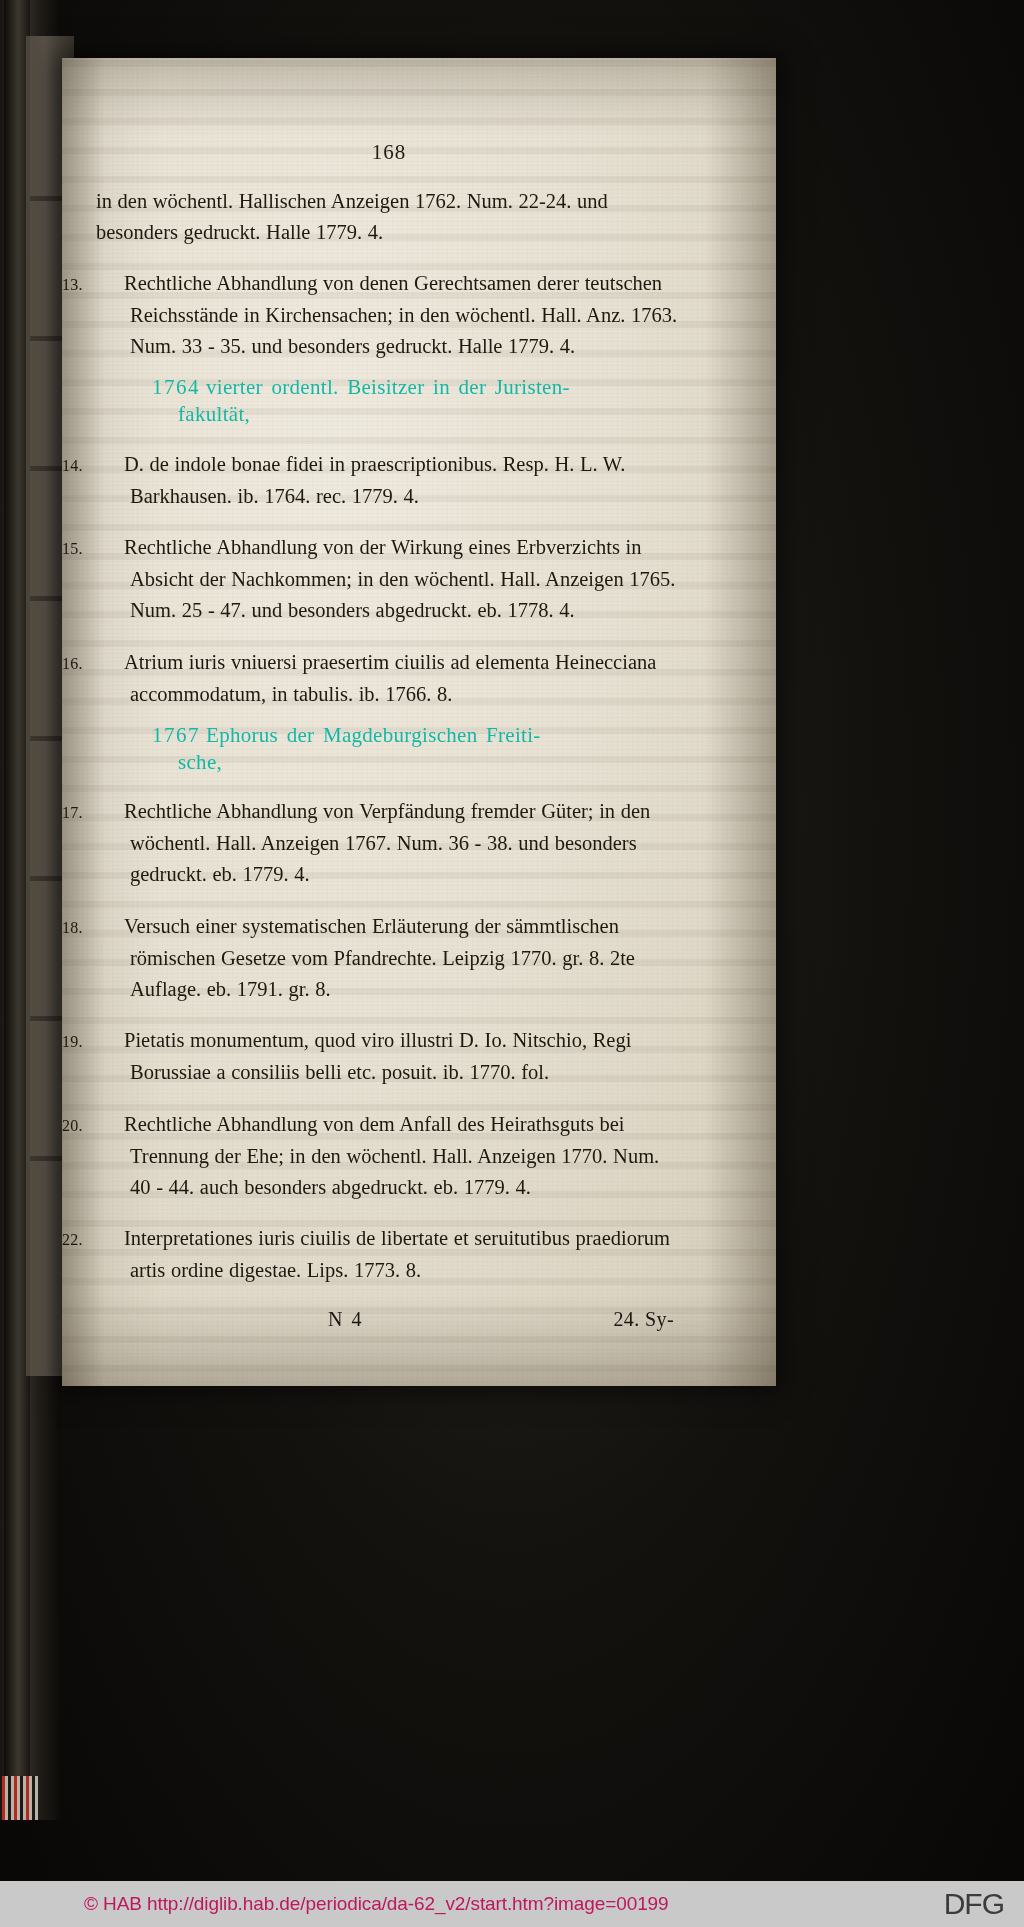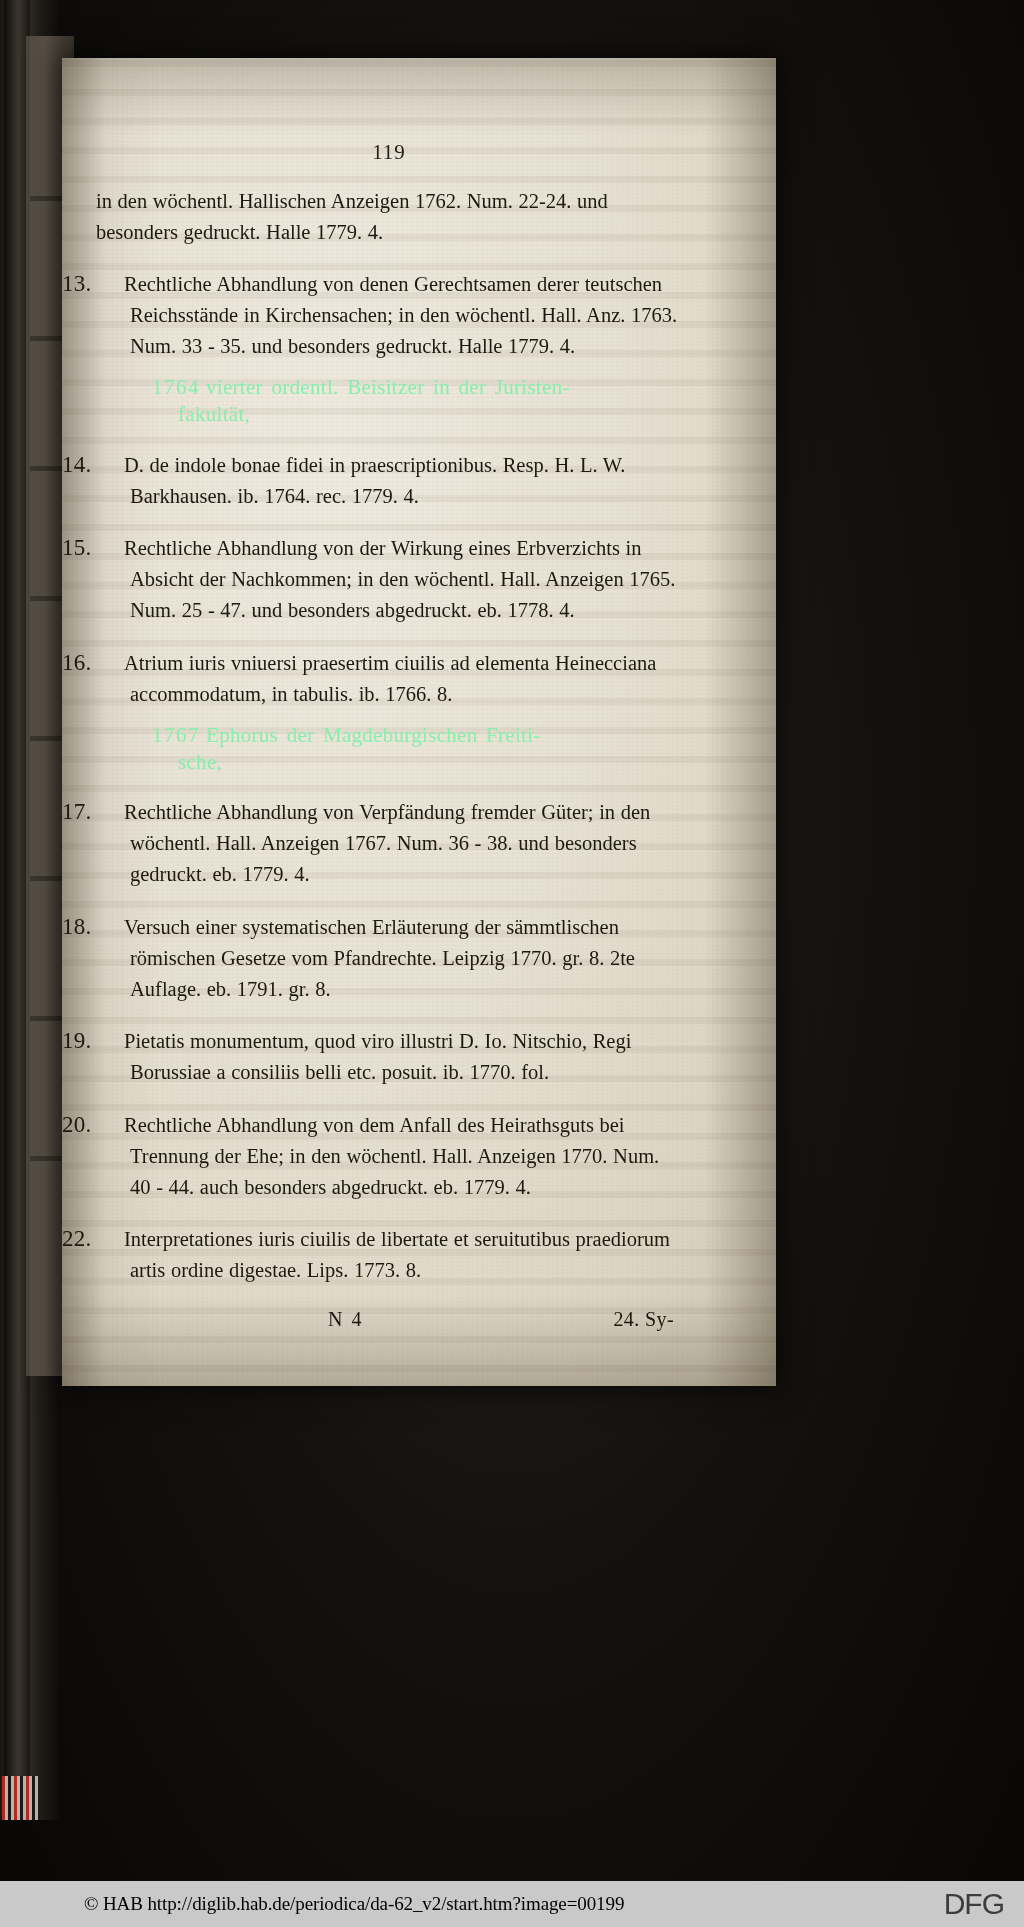--- a/index.html
+++ b/index.html
@@ -147,36 +147,36 @@
     padding-left: 34px;
     text-indent: -34px;
     color: #1d190f;
     text-align: left;
     word-spacing: .5px;
   }
   .entry .num {
     display: inline-block;
     width: 28px;
     text-align: left;
-    font-size: 23px;
+    font-size: 16px;
     letter-spacing: .2px;
   }
   .entry.no-num {
     padding-left: 0;
     text-indent: 0;
   }
   .year-head {
     font-size: 21px;
     line-height: 27px;
     padding-left: 56px;
     text-indent: 0;
     margin-top: 12px;
     margin-bottom: 12px;
     letter-spacing: .3px;
-    color: #86efac;
+    color: #14b8a6;
     word-spacing: 3px;
   }
   .year-head .yr {
     letter-spacing: 1.5px;
     margin-right: 6px;
   }
   .year-head .second {
     display: block;
     padding-left: 26px;
   }
@@ -204,23 +204,23 @@
     position: absolute;
     left: 0;
     bottom: 0;
     width: 1024px;
     height: 46px;
     background: #c9c9c9;
     display: flex;
     align-items: center;
   }
   .footer-credit {
-    font-family: Liberation Serif, serif;
+    font-family: Liberation Sans, sans-serif;
     font-size: 19px;
-    color: #000000;
+    color: #be185d;
     margin-left: 84px;
     letter-spacing: -0.1px;
     white-space: nowrap;
   }
   .dfg-logo {
     position: absolute;
     right: 20px;
     top: 50%;
     transform: translateY(-50%);
     font-family: "Liberation Sans", sans-serif;
@@ -260,21 +260,21 @@
     <i></i>
     <i></i>
     <i></i>
 </div>
 
 <div class="page-sheet"></div>
 <div class="edge-darken"></div>
 
 <div class="type-block">
 
-  <div class="folio">119</div>
+  <div class="folio">168</div>
 
   <p class="entry no-num">
     <span>in den wöchentl. Hallischen Anzeigen 1762. Num. 22-24. und besonders gedruckt. Halle 1779. 4.</span>
   </p>
 
   <p class="entry">
     <span class="num">13.</span><span>Rechtliche Abhandlung von denen Gerechtsamen derer teutschen Reichsstände in Kirchensachen; in den wöchentl. Hall. Anz. 1763. Num. 33 - 35. und besonders gedruckt. Halle 1779. 4.</span>
   </p>
 
   <div class="year-head">

